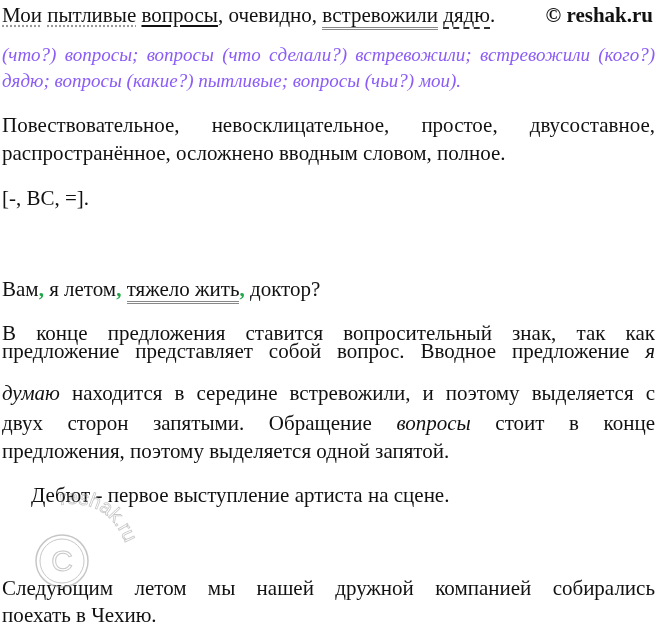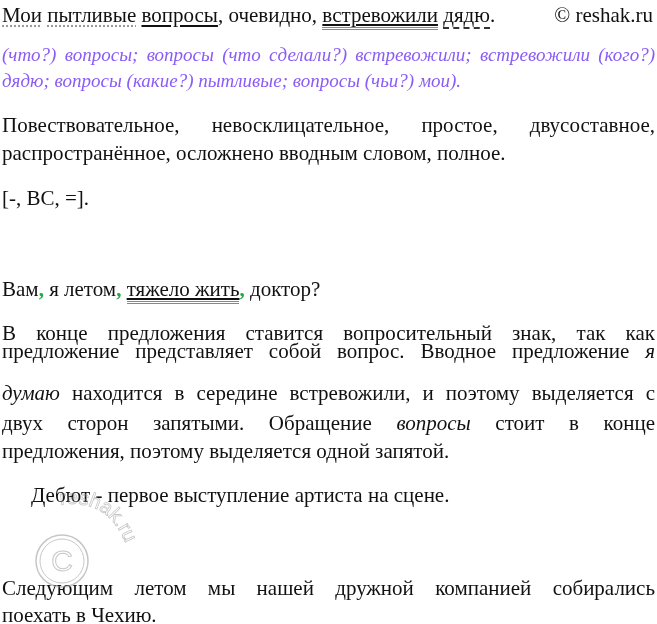--- a/index.html
+++ b/index.html
@@ -7,25 +7,25 @@
       width: 657px; height: 624px; overflow: hidden; position: relative;
       font-family: "Liberation Serif", "DejaVu Serif", serif;
       color: #111111;
       font-size: 21px;
     }
     .line { position: absolute; left: 2px; right: 2px; white-space: nowrap; line-height: 30px; }
     .justify { text-align: justify; text-align-last: justify; }
     .parse { color: #8b5cf6; font-style: italic; font-size: 19px; }
     .u-solid { text-decoration: underline; text-decoration-thickness: 2px; text-underline-offset: 3px; }
     .u-wavy { text-decoration: underline dotted #999; text-underline-offset: 3px; }
-    .u-double { border-bottom: 3px double #888; text-decoration: underline; }
+    .u-double { border-bottom: 3px double #888; }
     .u-dash { border-bottom: 2px dashed #333; margin-top: 32px; }
     .green { color: #22a84a; font-weight: bold; }
     .it { font-style: italic; }
-    .copy { position: absolute; right: 4px; top: 0px; line-height: 30px; }
+    .copy { position: absolute; right: 4px; top: 0px; line-height: 30px; font-weight: bold; }
     .watermark { position: absolute; left: 30px; top: 475px; width: 130px; height: 120px; opacity: 0.55; pointer-events: none; }
   </style>
 </head>
 <body>
 
 <div class="line" style="top:0px;">
   <span class="u-wavy">Мои</span>
   <span class="u-wavy">пытливые</span>
   <span class="u-solid">вопросы</span><span>, очевидно, </span><span class="u-double">встревожили</span>
   <span class="u-dash">дядю</span><span>.</span>

